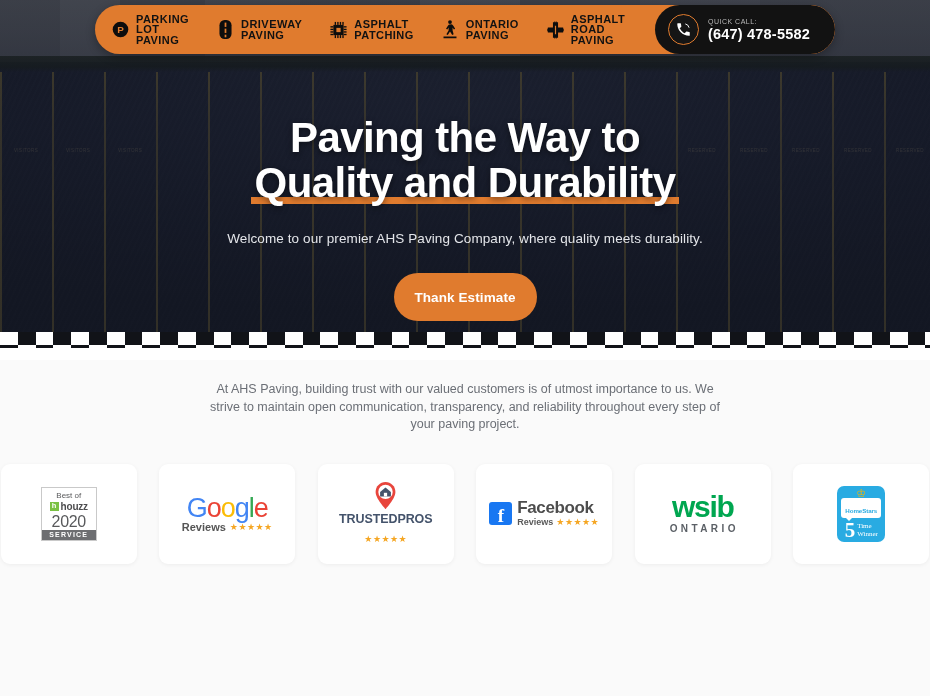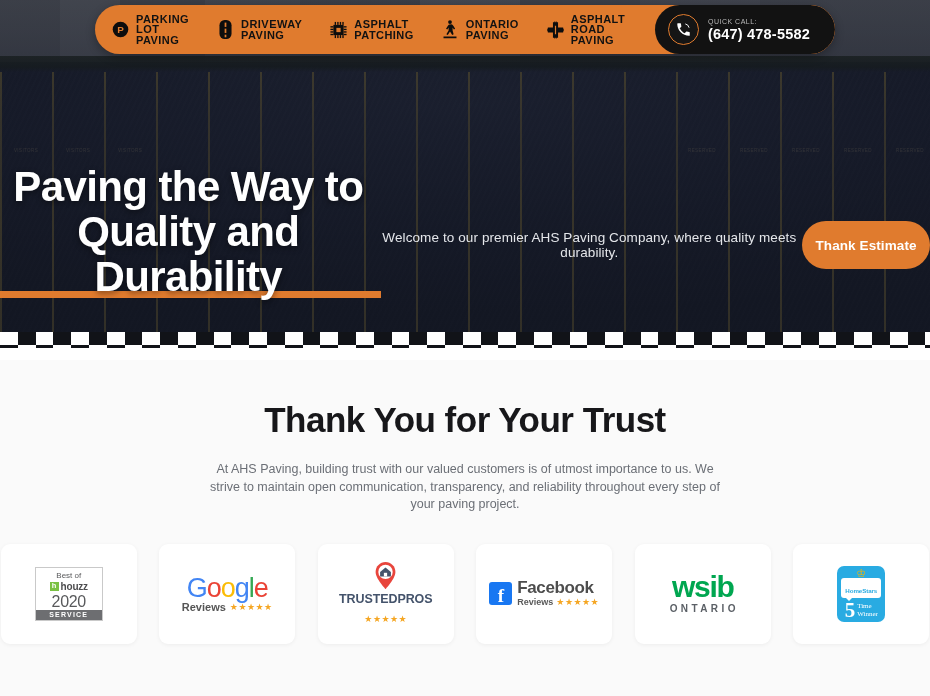--- a/index.html
+++ b/index.html
@@ -68,21 +68,21 @@
     color:rgba(210,190,140,.55);
     font-family:"Liberation Sans", sans-serif;
   }
   .hero-tint{
     position:absolute; inset:0;
     background:linear-gradient(to bottom, rgba(18,22,34,.55) 0%, rgba(20,24,38,.72) 35%, rgba(18,22,34,.78) 100%);
   }
   .hero-inner{
     position:relative; z-index:5;
     width:100%; height:100%;
-    display:flex; flex-direction:row; align-items:center;
+    display:flex; flex-direction:column; align-items:center;
     padding-top:115px;
   }
   .hero-title{
     color:#fff; text-align:center;
     font-size:42px; line-height:45px;
     font-weight:800; letter-spacing:-.6px;
     text-shadow:0 2px 6px rgba(0,0,0,.45);
   }
   .hero-title .l2{ position:relative; display:inline-block; }
   .hero-title .l2 .uline{
@@ -180,21 +180,21 @@
   }
   .card{
     width:136px; height:100px; background:#fff;
     border-radius:9px;
     box-shadow:0 1px 4px rgba(0,0,0,.055);
     display:flex; align-items:center; justify-content:center;
     cursor:pointer;
   }
 
   
-  .houzz{ width:68px; border:1px solid #c9c9c9; background:#fff; font-family:"Liberation Sans",sans-serif; }
+  .houzz{ width:56px; border:1px solid #c9c9c9; background:#fff; font-family:"Liberation Sans",sans-serif; }
   .hz-a{ text-align:center; font-size:8px; color:#58595b; padding-top:3px; }
   .hz-b{ display:flex; align-items:center; justify-content:center; gap:2px; padding:1px 0; }
   .hz-h{ width:9px; height:9px; background:#7ac143; color:#fff; font-size:7.5px; font-weight:700;
          display:flex; align-items:center; justify-content:center; line-height:1; }
   .hz-w{ font-size:10px; font-weight:700; color:#4d4d4f; letter-spacing:-.2px; }
   .hz-y{ text-align:center; font-size:16px; color:#58595b; line-height:17px; letter-spacing:-.3px; }
   .hz-s{ background:#6d6e71; color:#fff; font-size:7px; font-weight:700;
          letter-spacing:1.2px; text-align:center; padding:1.5px 0; }
 
   
@@ -490,21 +490,20 @@
         <div class="ck" style="background: rgb(17, 19, 24);"></div>
         <div class="ck" style="background: rgb(255, 255, 255);"></div>
         <div class="ck" style="background: rgb(17, 19, 24);"></div>
         <div class="ck" style="background: rgb(255, 255, 255);"></div>
         <div class="ck" style="background: rgb(17, 19, 24);"></div>
       </div>
   </div>
 </section>
 
 <section class="trust">
-  <h2 class="trust-h">Thank You for Your Trust</h2>
   <p class="trust-p">At AHS Paving, building trust with our valued customers is of utmost importance to us. We strive to maintain open communication, transparency, and reliability throughout every step of your paving project.</p>
   <div class="cards" id="cards">
       <div class="card">
         <div class="houzz">
       <div class="hz-a">Best of</div>
       <div class="hz-b">
             <span class="hz-h">h</span>
       <span class="hz-w">houzz</span>
           </div>
       <div class="hz-y">2020</div>

